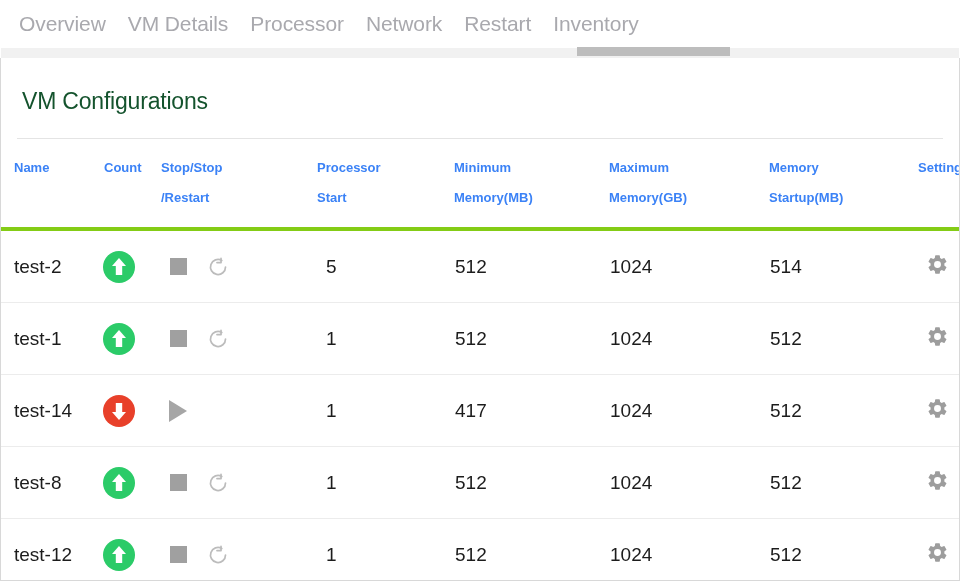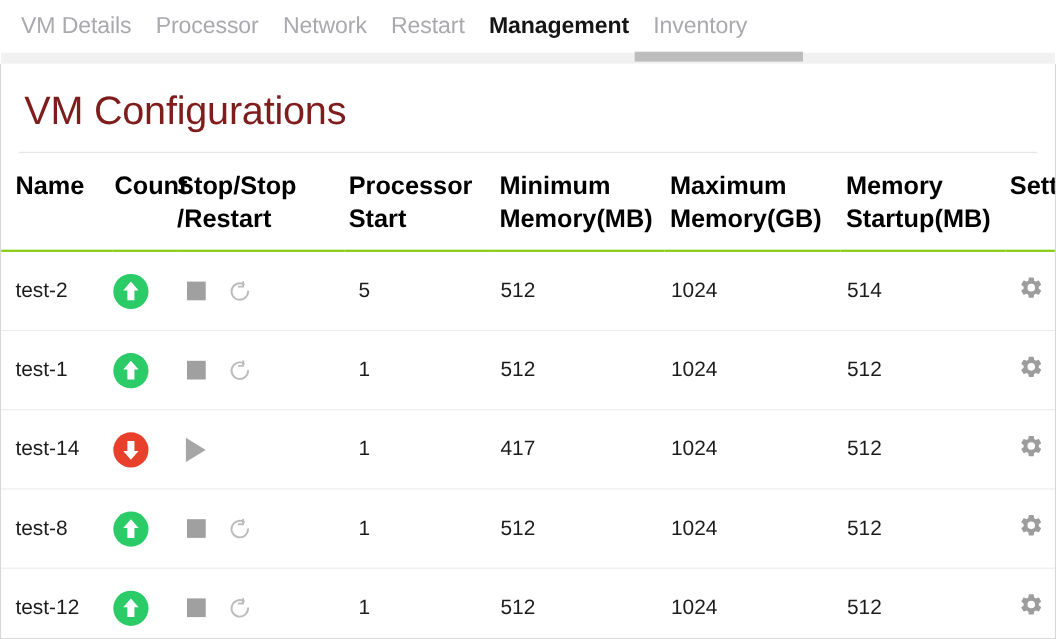--- a/index.html
+++ b/index.html
@@ -73,49 +73,49 @@
     height: 523px;
     box-sizing: border-box;
     border-left: 1px solid #d8d8d8;
     border-right: 1px solid #d8d8d8;
     border-bottom: 1px solid #d8d8d8;
     background: #ffffff;
     overflow: hidden;
   }
 
   .card-title {
-    font-size: 36px;
-    color: #7f1d1d;
+    font-size: 23px;
+    color: #14532d;
     padding: 28px 0 0 21px;
     line-height: 30px;
     letter-spacing: -0.2px;
   }
 
   .title-divider {
     margin: 22px 16px 0 16px;
     height: 1px;
     background: #e4e4e4;
   }
 
   
   table.vm-table {
     width: 100%;
     border-collapse: collapse;
     table-layout: fixed;
     margin-top: 0;
   }
   table.vm-table th {
-    font-size: 23px;
+    font-size: 13px;
     font-weight: bold;
-    color: #000000;
+    color: #3b82f6;
     text-align: left;
     padding: 14px 0 14px 0;
     vertical-align: top;
     line-height: 30px;
-    border-bottom: 2px solid #84cc16;
+    border-bottom: 4px solid #84cc16;
   }
   table.vm-table td {
     font-size: 19px;
     color: #1c1c1c;
     text-align: left;
     height: 71px;
     padding: 0;
     border-bottom: 1px solid #ececec;
     vertical-align: middle;
   }
@@ -192,25 +192,25 @@
     display: block;
   }
   .gear-icon { cursor: pointer; }
 </style>
 </head>
 <body>
 
 <div class="page">
 
   <div class="tabbar">
+      <div class="tab">Overview</div>
       <div class="tab">VM Details</div>
       <div class="tab">Processor</div>
       <div class="tab">Network</div>
       <div class="tab">Restart</div>
-      <div class="tab active">Management</div>
       <div class="tab">Inventory</div>
     </div>
   <div class="tabstrip"></div>
   <div class="tab-indicator"></div>
 
   <div class="card">
     <div class="card-title">VM Configurations</div>
     <div class="title-divider"></div>
 
     <table class="vm-table">

